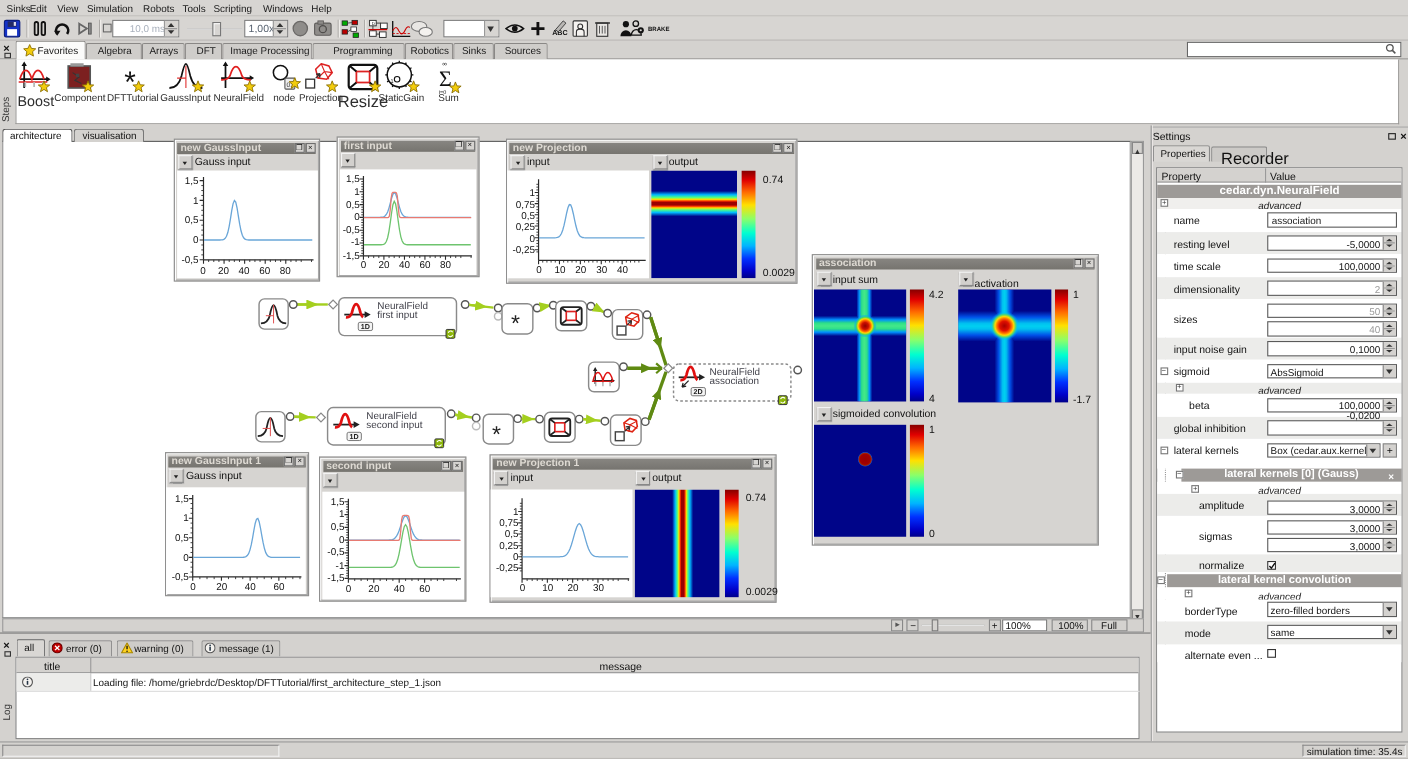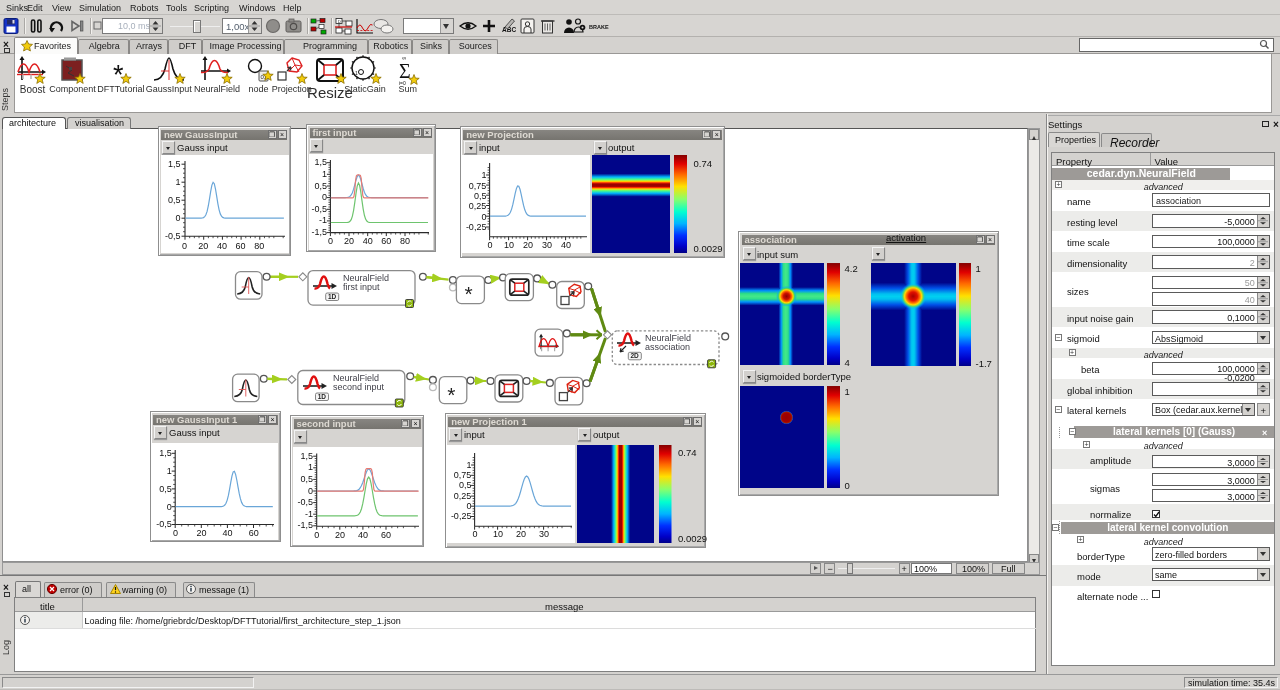--- a/index.html
+++ b/index.html
@@ -200,21 +200,21 @@
     <line x1="354.5" y1="4.5" x2="355.4" y2="2.9" stroke="#111" stroke-width="1.2"></line>
     <line x1="358.5" y1="8.5" x2="360.1" y2="7.6" stroke="#111" stroke-width="1.2"></line>
     <circle cx="347" cy="18" r="2.5" fill="none" stroke="#111"></circle>
     <text x="341" y="21" font-size="5" fill="#111">1</text>
     <polygon points="362.0,19.5 363.4,23.1 367.2,23.3 364.2,25.7 365.2,29.4 362.0,27.3 358.8,29.4 359.8,25.7 356.8,23.3 360.6,23.1" fill="#f2cc0c" stroke="#8a6d00" stroke-width="0.8"></polygon>
     <text x="385" y="24" font-size="20" fill="#111" font-family="Liberation Serif">Σ</text>
     <text x="388" y="6" font-size="6" fill="#111">∞</text>
     <text x="385" y="31" font-size="5" fill="#111">i=0</text>
     <polygon points="400.0,20.5 401.4,24.1 405.2,24.3 402.2,26.7 403.2,30.4 400.0,28.3 396.8,30.4 397.8,26.7 394.8,24.3 398.6,24.1" fill="#f2cc0c" stroke="#8a6d00" stroke-width="0.8"></polygon>
   </svg>
-<div class="t" style="left:32.6px;top:84.5px;font-size:10px;color:#2e2e2e;transform:translateX(-50%);">Boost</div>
+<div class="t" style="left:32.6px;top:84.5px;font-size:13px;color:#2e2e2e;transform:translateX(-50%);">Boost</div>
 <div class="t" style="left:72.6px;top:84.5px;font-size:9px;color:#2e2e2e;transform:translateX(-50%);">Component</div>
 <div class="t" style="left:120.8px;top:84.5px;font-size:9px;color:#2e2e2e;transform:translateX(-50%);">DFTTutorial</div>
 <div class="t" style="left:168.7px;top:84.5px;font-size:9px;color:#2e2e2e;transform:translateX(-50%);">GaussInput</div>
 <div class="t" style="left:217.1px;top:84.5px;font-size:9px;color:#2e2e2e;transform:translateX(-50%);">NeuralField</div>
 <div class="t" style="left:258.4px;top:84.5px;font-size:9px;color:#2e2e2e;transform:translateX(-50%);">node</div>
 <div class="t" style="left:291.8px;top:84.5px;font-size:9px;color:#2e2e2e;transform:translateX(-50%);">Projection</div>
 <div class="t" style="left:330px;top:84.5px;font-size:15px;color:#2e2e2e;transform:translateX(-50%);">Resize</div>
 <div class="t" style="left:364.9px;top:84.5px;font-size:9px;color:#2e2e2e;transform:translateX(-50%);">StaticGain</div>
 <div class="t" style="left:407.7px;top:84.5px;font-size:9px;color:#2e2e2e;transform:translateX(-50%);">Sum</div>
 <div class="a" style="left:0px;top:112.5px;width:1046px;height:4px;background:#d4d2cf"></div>
@@ -616,23 +616,23 @@
 <div class="t" style="left:693.5px;top:158.5px;font-size:9.5px;color:#111;">0.74</div>
 <div class="t" style="left:693.5px;top:244px;font-size:9.5px;color:#111;">0.0029</div>
 <div class="win" style="left:738px;top:231px;width:260.5px;height:264.5px">
     <div class="wtitle">association</div>
     <div class="wbtn" style="right:13px">❐</div>
     <div class="wbtn" style="right:3px">×</div>
   </div>
 <div class="dd" style="left:742.5px;top:247px"></div>
 <div class="t" style="left:757px;top:249.5px;font-size:9.5px;color:#111;">input sum</div>
 <div class="dd" style="left:871.5px;top:247px"></div>
-<div class="t" style="left:886px;top:233px;font-size:9.5px;color:#111;text-decoration:underline;">activation</div>
+<div class="t" style="left:886px;top:254px;font-size:9.5px;color:#111;">activation</div>
 <div class="dd" style="left:742.5px;top:369.8px"></div>
-<div class="t" style="left:757px;top:372.3px;font-size:9.5px;color:#111;">sigmoided borderType</div>
+<div class="t" style="left:757px;top:372.3px;font-size:9.5px;color:#111;">sigmoided convolution</div>
 <svg class="a" style="left:739.7px;top:262.7px" width="84" height="102.5" viewBox="0 0 84 102.5">
     <linearGradient id="bgv2" x1="0" y1="0" x2="0" y2="1">
       <stop offset="0" stop-color="#000589"></stop>
       <stop offset="0.235" stop-color="#000589"></stop>
       <stop offset="0.27" stop-color="#0090ff"></stop>
       <stop offset="0.3" stop-color="#2ee080"></stop>
       <stop offset="0.325" stop-color="#44e870"></stop>
       <stop offset="0.35" stop-color="#2ee080"></stop>
       <stop offset="0.38" stop-color="#0090ff"></stop>
       <stop offset="0.415" stop-color="#000589"></stop>
@@ -996,28 +996,28 @@
 <div class="t" style="left:678px;top:533.5px;font-size:9.5px;color:#111;">0.0029</div>
 <div class="a" style="left:1046px;top:114px;width:2px;height:560px;background:#f5f3f0;border-left:1px solid #888"></div>
 <div class="a" style="left:1048px;top:115px;width:232px;height:559px;background:#d4d2cf"></div>
 <div class="a" style="left:1048px;top:115px;width:232px;height:1px;background:#aaa"></div>
 <div class="t" style="left:1048px;top:120px;font-size:9.5px;color:#111;">Settings</div>
 <div class="a" style="left:1261.5px;top:121px;width:7px;height:6px;border:1px solid #222;background:#d4d2cf"></div>
 <div class="t" style="left:1273px;top:119.5px;font-size:10px;color:#111;font-weight:bold;">×</div>
 <div class="a" style="left:1048px;top:131.5px;width:52px;height:15px;background:#d9d7d4;border:1px solid #8a8a8a;border-bottom:none;border-radius:2px 2px 0 0"></div>
 <div class="t" style="left:1055px;top:135.5px;font-size:9px;color:#111;">Properties</div>
 <div class="a" style="left:1101px;top:133px;width:51px;height:13.5px;background:#cccac7;border:1px solid #8a8a8a;border-bottom:none;border-radius:2px 2px 0 0"></div>
-<div class="t" style="left:1110px;top:136.5px;font-size:12px;color:#111;font-style:italic;">Recorder</div>
+<div class="t" style="left:1110px;top:136.5px;font-size:15px;color:#111;">Recorder</div>
 <div class="a" style="left:1051.3px;top:151.8px;width:224px;height:514px;background:#fff;border:1px solid #808080"></div>
 <div class="a" style="left:1052.3px;top:152.8px;width:222px;height:13.7px;background:#d4d2cf;border-bottom:1px solid #9a9a9a"></div>
 <div class="a" style="left:1150.4px;top:152.8px;width:1px;height:13.7px;background:#9a9a9a"></div>
 <div class="t" style="left:1056px;top:156.5px;font-size:9.5px;color:#111;">Property</div>
 <div class="t" style="left:1154.5px;top:156.5px;font-size:9.5px;color:#111;">Value</div>
 <div class="a" style="left:1058.5px;top:185px;width:1px;height:405px;background:transparent;border-left:1px dotted #999"></div>
-<div class="hdrow" style="left:1052.3px;top:168.3px;width:178px;height:11.5px;line-height:11.5px">cedar.dyn.NeuralField</div>
+<div class="hdrow" style="left:1052.3px;top:168.3px;width:222px;height:11.5px;line-height:11.5px">cedar.dyn.NeuralField</div>
 <div class="a" style="left:1052.3px;top:179.8px;width:222px;height:10px;background:#f0efed"></div>
 <div class="advrow" style="left:1052.3px;top:181.5px;width:222px">advanced</div>
 <div class="exp" style="left:1055px;top:181px">+</div>
 <div class="a" style="left:1052.3px;top:189.8px;width:222px;height:21px;background:#fff"></div>
 <div class="t" style="left:1067px;top:196.5px;font-size:9.5px;color:#111;">name</div>
 <div class="inp" style="left:1152.1px;top:193.3px;width:117.6px;height:13.5px"></div>
 <div class="t" style="left:1156.1px;top:196.5px;font-size:9px;color:#1a1a1a;">association</div>
 <div class="a" style="left:1052.3px;top:210.8px;width:222px;height:20.5px;background:#ececea"></div>
 <div class="t" style="left:1067px;top:217.5px;font-size:9.5px;color:#111;">resting level</div>
 <div class="inp" style="left:1152.1px;top:214px;width:117.6px;height:13.5px"></div>
@@ -1167,21 +1167,21 @@
 <div class="t" style="left:1155.1px;top:550.95px;font-size:9px;color:#111;">zero-filled borders</div>
 <div class="a" style="left:1256.6999999999998px;top:548.2px;width:12px;height:11.5px;background:#d4d2cf;border-left:1px solid #888"></div>
 <div class="a" style="left:1259.6999999999998px;top:552.45px;border:3px solid transparent;border-top:4px solid #333"></div>
 <div class="a" style="left:1052.3px;top:565.4px;width:222px;height:20.5px;background:#ececea"></div>
 <div class="t" style="left:1077px;top:572px;font-size:9.5px;color:#111;">mode</div>
 <div class="inp" style="left:1152.1px;top:567.7px;width:117.6px;height:13.5px"></div>
 <div class="t" style="left:1155.1px;top:571.45px;font-size:9px;color:#111;">same</div>
 <div class="a" style="left:1256.6999999999998px;top:568.7px;width:12px;height:11.5px;background:#d4d2cf;border-left:1px solid #888"></div>
 <div class="a" style="left:1259.6999999999998px;top:572.95px;border:3px solid transparent;border-top:4px solid #333"></div>
 <div class="a" style="left:1052.3px;top:585.9px;width:222px;height:16px;background:#fff"></div>
-<div class="t" style="left:1077px;top:591.5px;font-size:9.5px;color:#111;">alternate node ...</div>
+<div class="t" style="left:1077px;top:591.5px;font-size:9.5px;color:#111;">alternate even ...</div>
 <div class="a" style="left:1151.7px;top:589.5px;width:8px;height:8px;background:#fff;border:1px solid #333"></div>
 <div class="a" style="left:0px;top:575px;width:1046px;height:99px;background:#d4d2cf;border-top:1px solid #777"></div>
 <div class="t" style="left:3px;top:582.5px;font-size:10px;color:#111;font-weight:bold;">×</div>
 <div class="a" style="left:3.5px;top:591.5px;width:6px;height:5px;border:1px solid #333;background:#d4d2cf"></div>
 <div class="t" style="left:2px;top:655px;font-size:9px;color:#333;transform:rotate(-90deg);transform-origin:0 0;">Log</div>
 <div class="a" style="left:15px;top:580.5px;width:26px;height:16px;background:#d9d7d4;border:1px solid #777;border-bottom:none;border-radius:2px 2px 0 0"></div>
 <div class="t" style="left:22px;top:584.5px;font-size:9px;color:#111;">all</div>
 <div class="a" style="left:44px;top:582px;width:58px;height:14.5px;background:#ceccc9;border:1px solid #8a8a8a;border-bottom:none;border-radius:2px 2px 0 0"></div>
 <svg class="a" style="left:47px;top:584px" width="10" height="10" viewBox="0 0 10 10">
     <circle cx="5" cy="5" r="4.6" fill="#c00000" stroke="#600"></circle>

